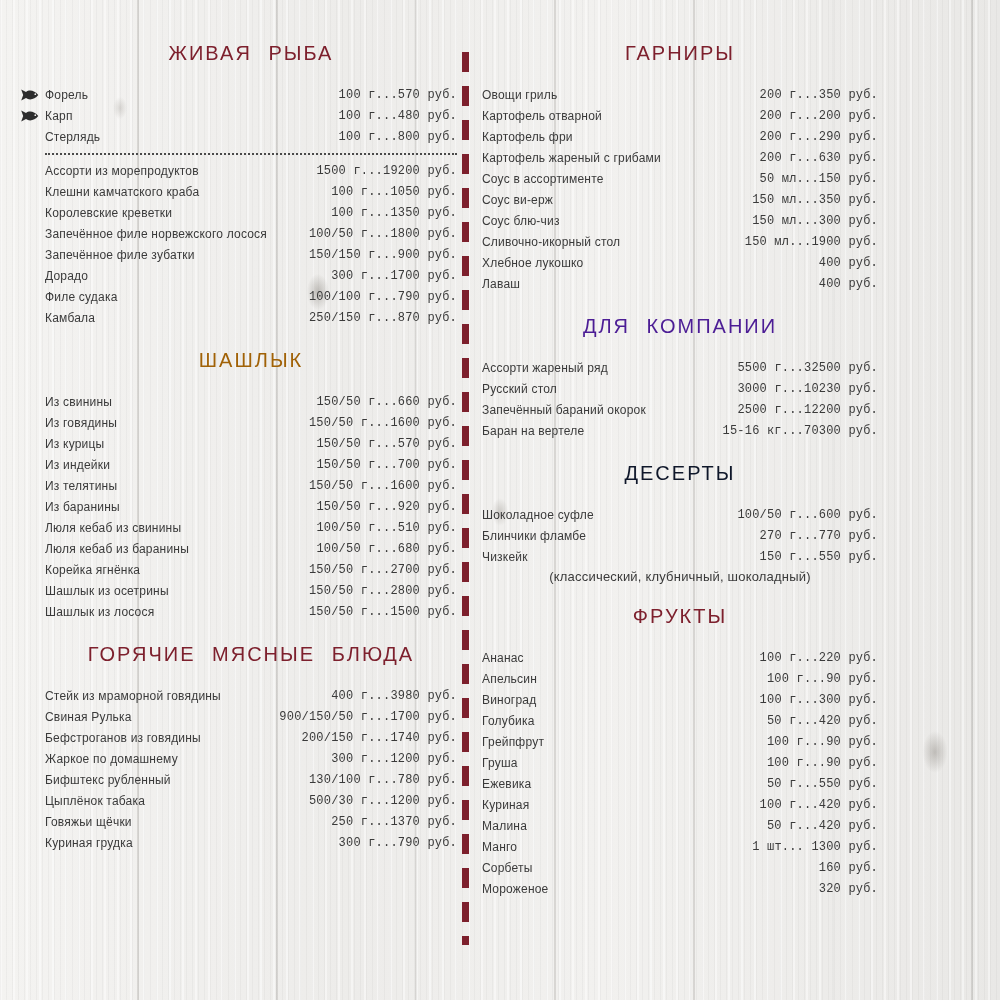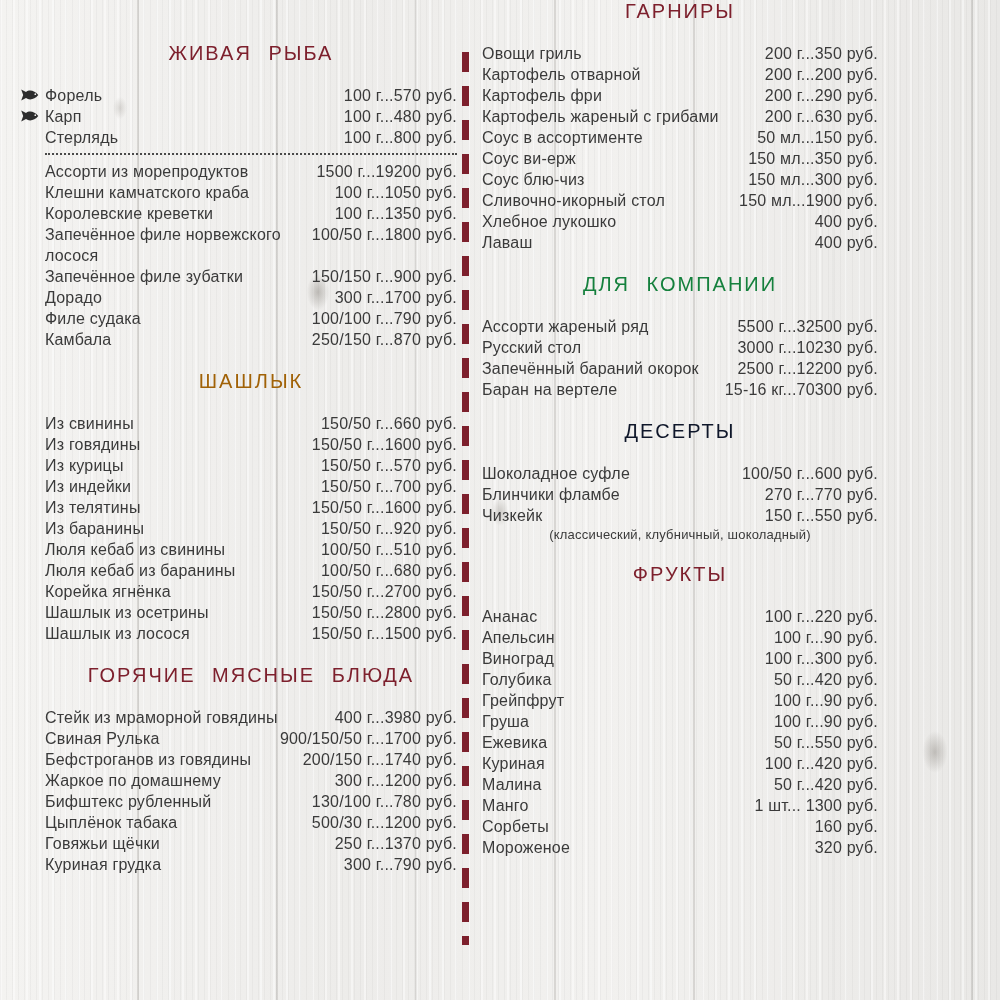--- a/index.html
+++ b/index.html
@@ -13,32 +13,32 @@
       radial-gradient(ellipse 18px 30px at 935px 752px, rgba(130,125,118,0.42), rgba(130,125,118,0) 70%),
       radial-gradient(ellipse 12px 20px at 500px 512px, rgba(140,135,128,0.35), rgba(140,135,128,0) 70%),
       radial-gradient(ellipse 10px 16px at 120px 108px, rgba(150,145,138,0.30), rgba(150,145,138,0) 70%),
       repeating-linear-gradient(90deg, rgba(0,0,0,0.030) 0 1px, rgba(255,255,255,0) 1px 6px),
       repeating-linear-gradient(90deg, rgba(255,255,255,0.45) 0 2px, rgba(255,255,255,0) 2px 13px),
       repeating-linear-gradient(90deg, rgba(0,0,0,0) 0 137px, rgba(115,110,104,0.20) 137px 139px),
       linear-gradient(90deg,#f4f3f1 0%, #edecea 35%, #f2f1ef 60%, #e9e8e6 100%);
   }
   .col{position:absolute;top:0;}
   .col-left{left:45px;width:412px;padding-top:42px;}
-  .col-right{left:482px;width:396px;}
+  .col-right{left:482px;width:396px;padding-top:42px;}
   .section-title{
     text-align:center;font-weight:normal;font-size:20px;letter-spacing:2px;word-spacing:9px;
     margin:20px 0 20px 0;
   }
   .section:first-child .section-title{margin-top:0;}
   .row{
     display:flex;justify-content:space-between;align-items:flex-start;
-    font-size:16px;line-height:21px;letter-spacing:0.2px;
+    font-size:12px;line-height:21px;letter-spacing:0.2px;
   }
   .item-name{position:relative;max-width:62%;}
-  .item-price{white-space:nowrap;text-align:center;}
+  .item-price{white-space:nowrap;text-align:center;font-family:Liberation Mono, monospace;}
   .fish-ico{position:absolute;left:-26px;top:3px;width:21px;height:14px;}
   .fish-ico svg{display:block;width:21px;height:14px;fill:#2d2d2d;}
   .dotline{border-bottom:2px dotted #4a4a4a;margin:5px 0 6px 0;height:0;}
   .note{font-size:13px;line-height:17px;letter-spacing:0.2px;text-align:center;}
   .vdivider{
     position:absolute;left:462px;top:52px;width:7px;height:893px;
     background:repeating-linear-gradient(180deg, currentColor 0 20px, rgba(0,0,0,0) 20px 34px);
   }
 </style>
 </head>
@@ -225,21 +225,21 @@
       <div class="row">
         <span class="item-name">Хлебное лукошко</span>
         <span class="item-price">400 руб.</span>
       </div>
       <div class="row">
         <span class="item-name">Лаваш</span>
         <span class="item-price">400 руб.</span>
       </div>
     </div>
     <div class="section">
-      <div class="section-title" style="color: #15803d;">ДЛЯ КОМПАНИИ</div>
+      <div class="section-title" style="color: #4c1d95;">ДЛЯ КОМПАНИИ</div>
       <div class="row">
         <span class="item-name">Ассорти жареный ряд</span>
         <span class="item-price">5500 г...32500 руб.</span>
       </div>
       <div class="row">
         <span class="item-name">Русский стол</span>
         <span class="item-price">3000 г...10230 руб.</span>
       </div>
       <div class="row">
         <span class="item-name">Запечённый бараний окорок</span>

